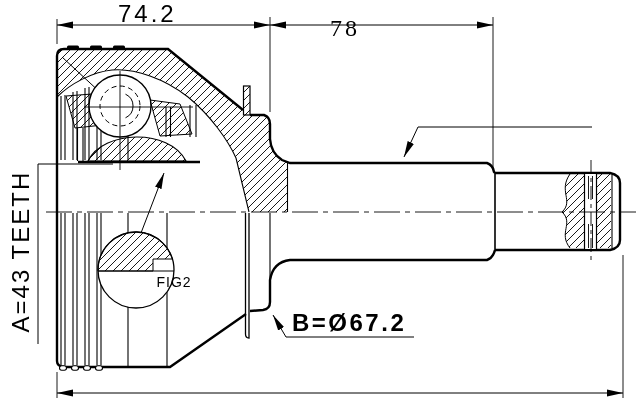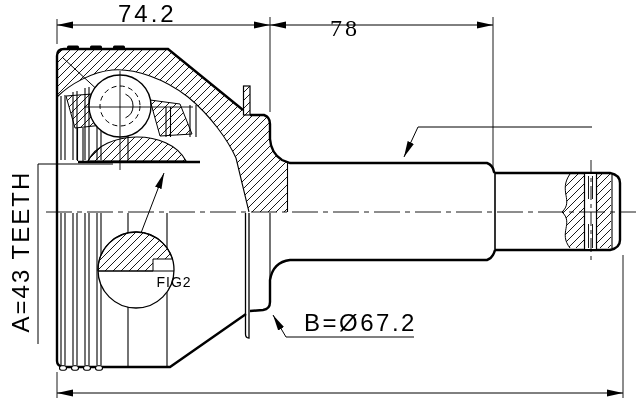--- a/index.html
+++ b/index.html
@@ -6,21 +6,21 @@
   #stage{position:relative;width:640px;height:400px;background:#ffffff;overflow:hidden;
          font-family:"Liberation Sans", sans-serif;color:#000;}
   #stage svg{position:absolute;left:0;top:0;}
   .lbl{position:absolute;color:#000;white-space:nowrap;line-height:1.05;}
   .dim{font-size:24px;letter-spacing:3px;}
   .dim.c{text-align:left;}
   #lbl-74{left:118px;top:1px;width:114px;}
   #lbl-78{left:330px;top:16px;width:104px;font-family:Liberation Serif, serif;}
   #lbl-L{left:250px;top:368px;width:130px;}
   #lbl-C{left:418px;top:101px;letter-spacing:2.5px;}
-  #lbl-B{left:304px;top:310px;letter-spacing:2.5px;}
+  #lbl-B{left:292px;top:310px;letter-spacing:2.5px;font-weight:bold;}
   #lbl-FIG{left:104px;top:275px;width:66px;text-align:center;font-size:14px;letter-spacing:1px;margin-left:37px;}
   #lbl-A{left:-74px;top:239px;width:190px;text-align:center;font-size:24px;letter-spacing:2px;
          transform:rotate(-90deg);}
 </style>
 </head>
 <body>
 
 <div id="stage">
 
 <svg width="640" height="400" viewBox="0 0 640 400">

